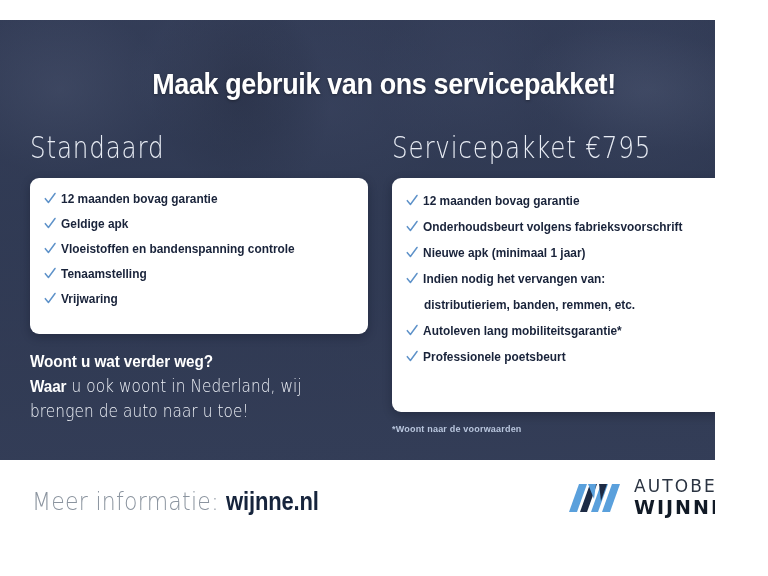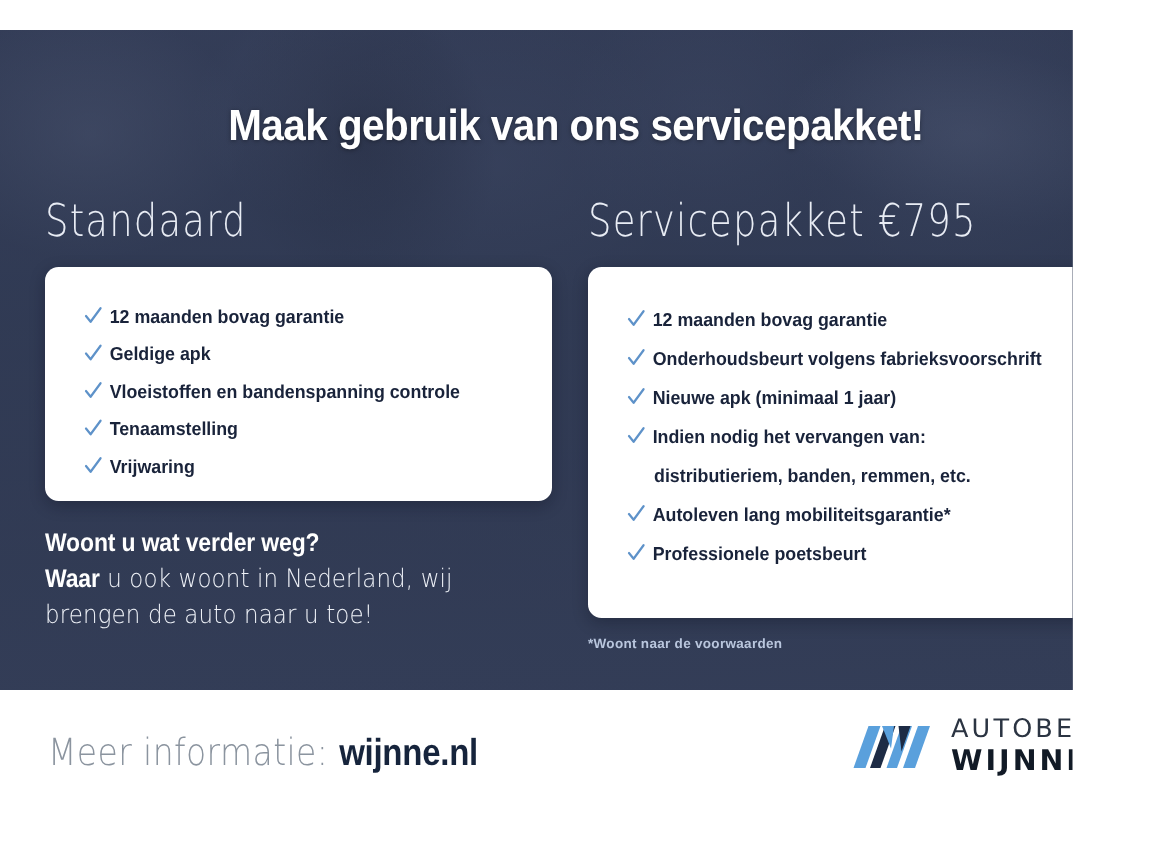--- a/index.html
+++ b/index.html
@@ -110,21 +110,21 @@
     position: absolute;
     background: #ffffff;
     border-radius: 9px;
     box-shadow: 0 3px 10px rgba(10,14,26,0.30);
   }
   #card-left  { left: 30px;  top: 178px; width: 338px; height: 156px; }
   #card-right { left: 392px; top: 178px; width: 346px; height: 234px; }
 
   .card-list {
     list-style: none;
-    margin: 12px;
+    margin: 0;
     padding: 14px 16px 12px 14px;
   }
   #card-right .card-list { padding-top: 16px; }
 
   .card-list li {
     display: flex;
     align-items: flex-start;
     color: #19233a;
     font-size: 12.5px;
     font-weight: bold;

